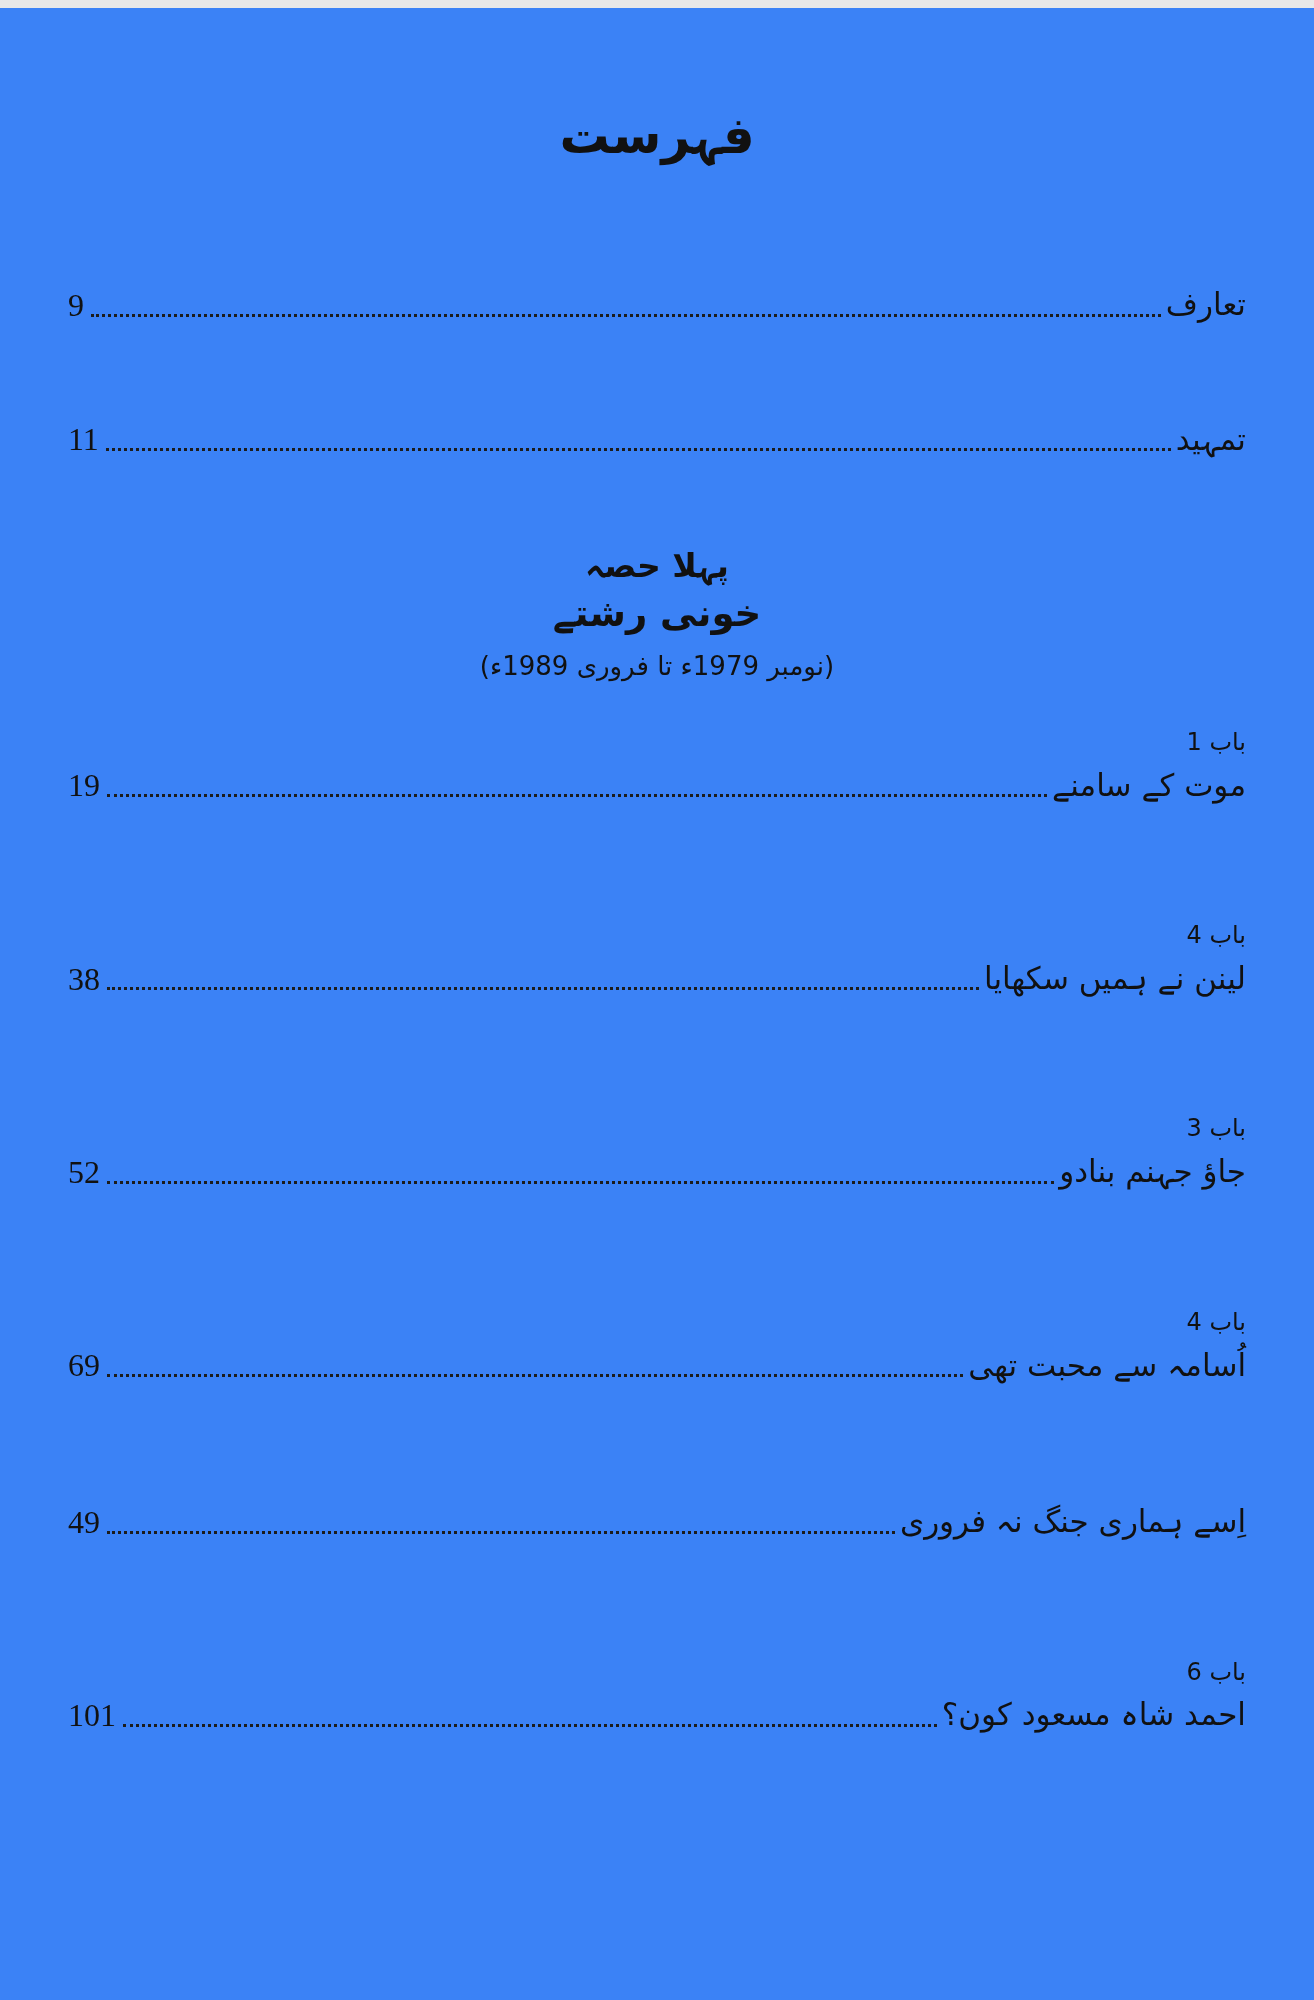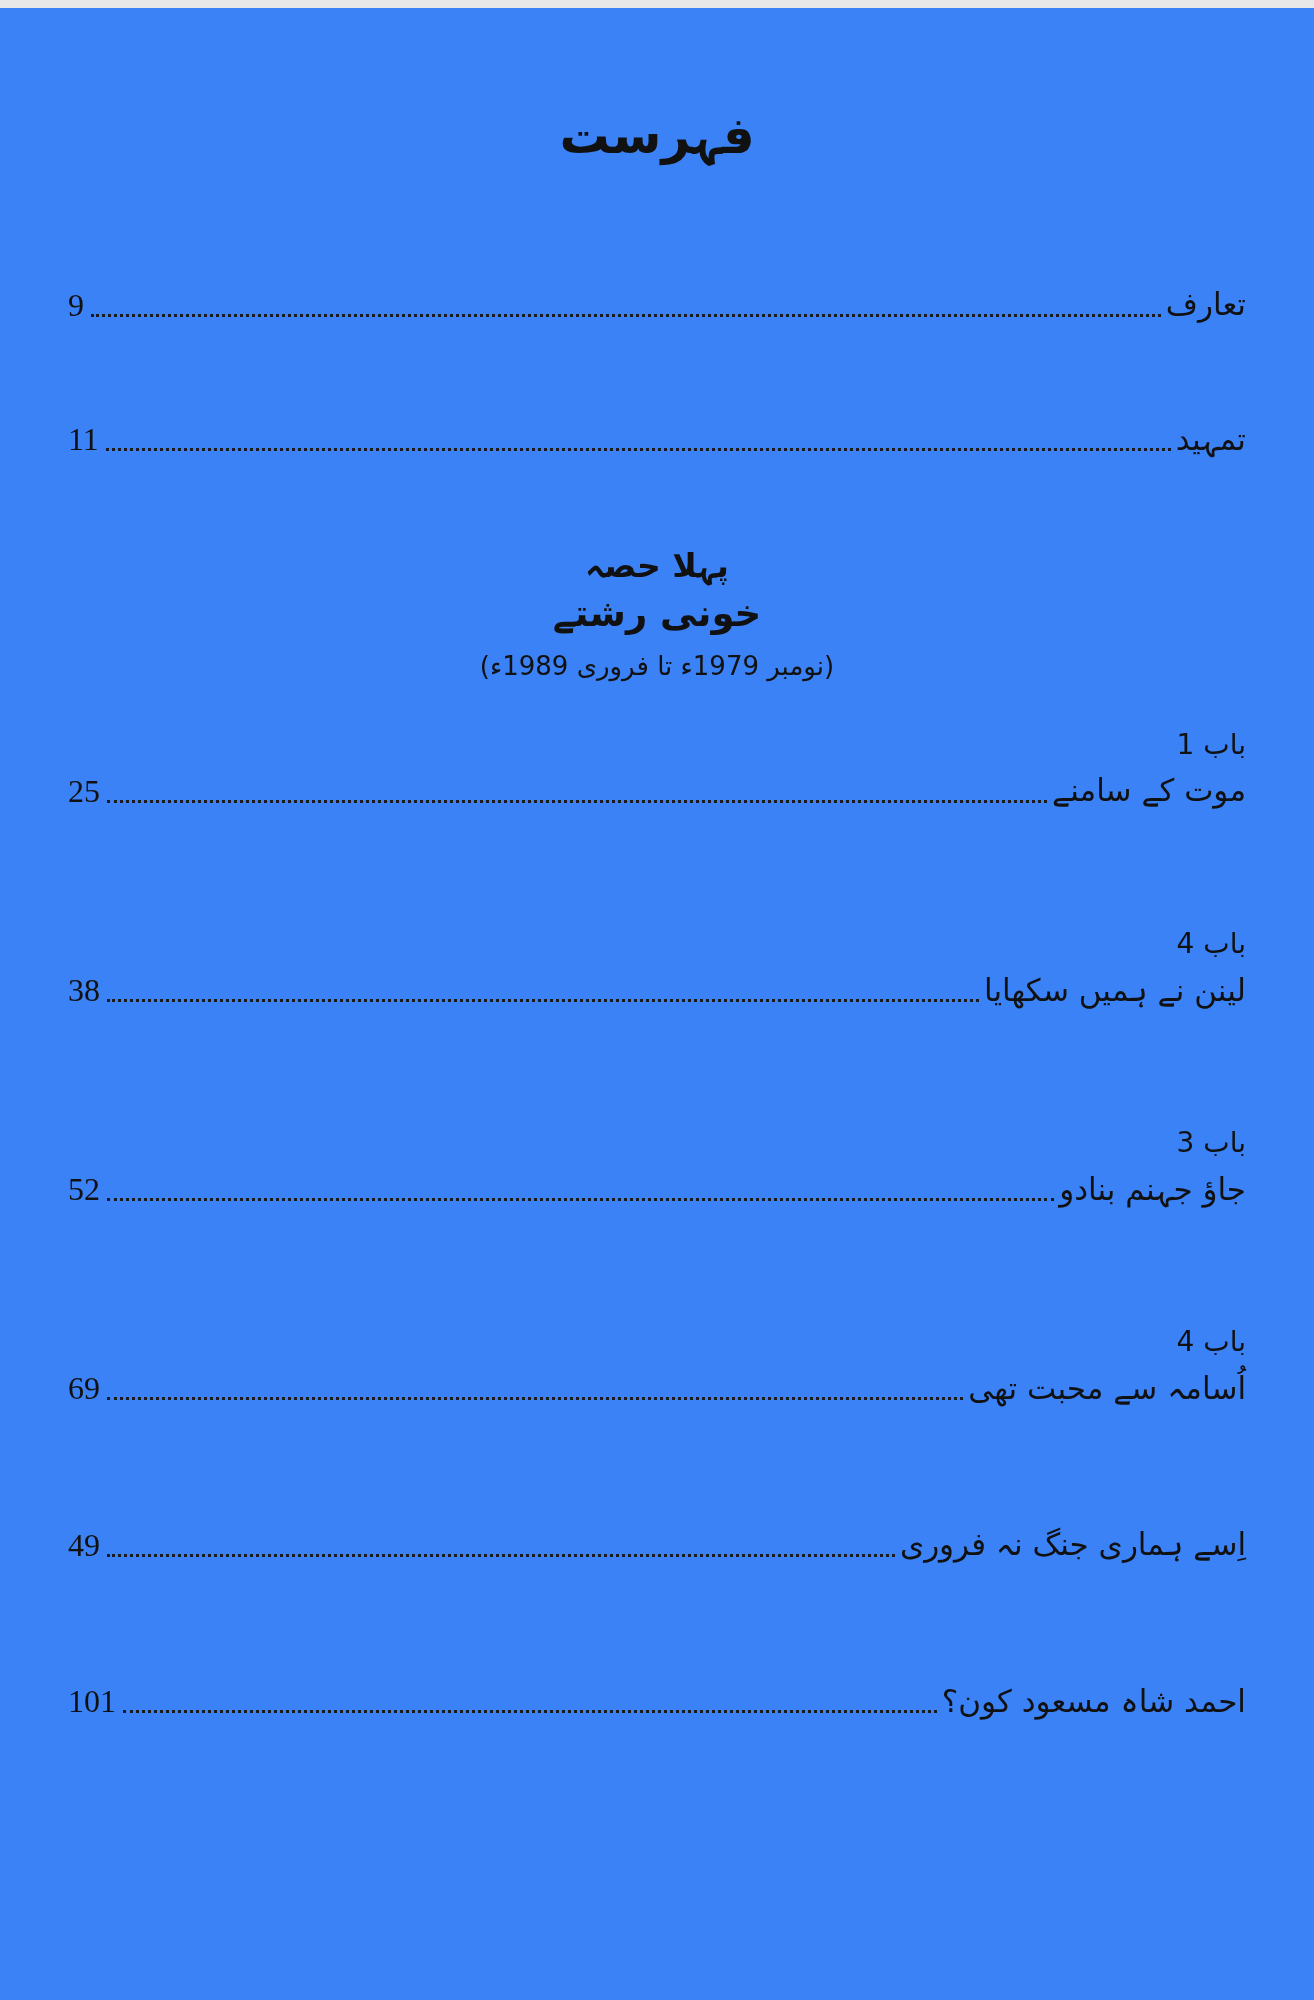--- a/index.html
+++ b/index.html
@@ -72,21 +72,21 @@
   .part-dates {
     margin-top: 10px;
     font-size: 26px;
     font-weight: normal;
     line-height: 1.4;
   }
   .chapter-block { margin-top: 110px; }
   .chapter-block.first { margin-top: 40px; }
   .chapter-label {
     direction: rtl;
-    font-size: 28px;
+    font-size: 24px;
     font-weight: 500;
     line-height: 1.45;
     margin-bottom: 2px;
   }
 </style>
 </head>
 <body>
 
 <div class="page">
 
@@ -108,21 +108,21 @@
     <div class="part-label">پہلا حصہ</div>
     <div class="part-title">خونی رشتے</div>
     <div class="part-dates">(نومبر 1979ء تا فروری 1989ء)</div>
   </div>
 
   <div class="chapter-block first">
     <div class="chapter-label">باب 1</div>
     <div class="toc-row">
       <span class="toc-entry-title">موت کے سامنے</span>
       <span class="leader"></span>
-      <span class="toc-page-num">25</span>
+      <span class="toc-page-num">19</span>
     </div>
   </div>
 
   <div class="chapter-block">
     <div class="chapter-label">باب 4</div>
     <div class="toc-row">
       <span class="toc-entry-title">لینن نے ہمیں سکھایا</span>
       <span class="leader"></span>
       <span class="toc-page-num">38</span>
     </div>
@@ -148,20 +148,21 @@
 
   <div class="chapter-block">
     <div class="toc-row">
       <span class="toc-entry-title">اِسے ہماری جنگ نہ فروری</span>
       <span class="leader"></span>
       <span class="toc-page-num">49</span>
     </div>
   </div>
 
   <div class="chapter-block">
+    <div class="chapter-label">باب 6</div>
     <div class="toc-row">
       <span class="toc-entry-title">احمد شاہ مسعود کون؟</span>
       <span class="leader"></span>
       <span class="toc-page-num">101</span>
     </div>
   </div>
 
 </div>
 
 </body></html>

